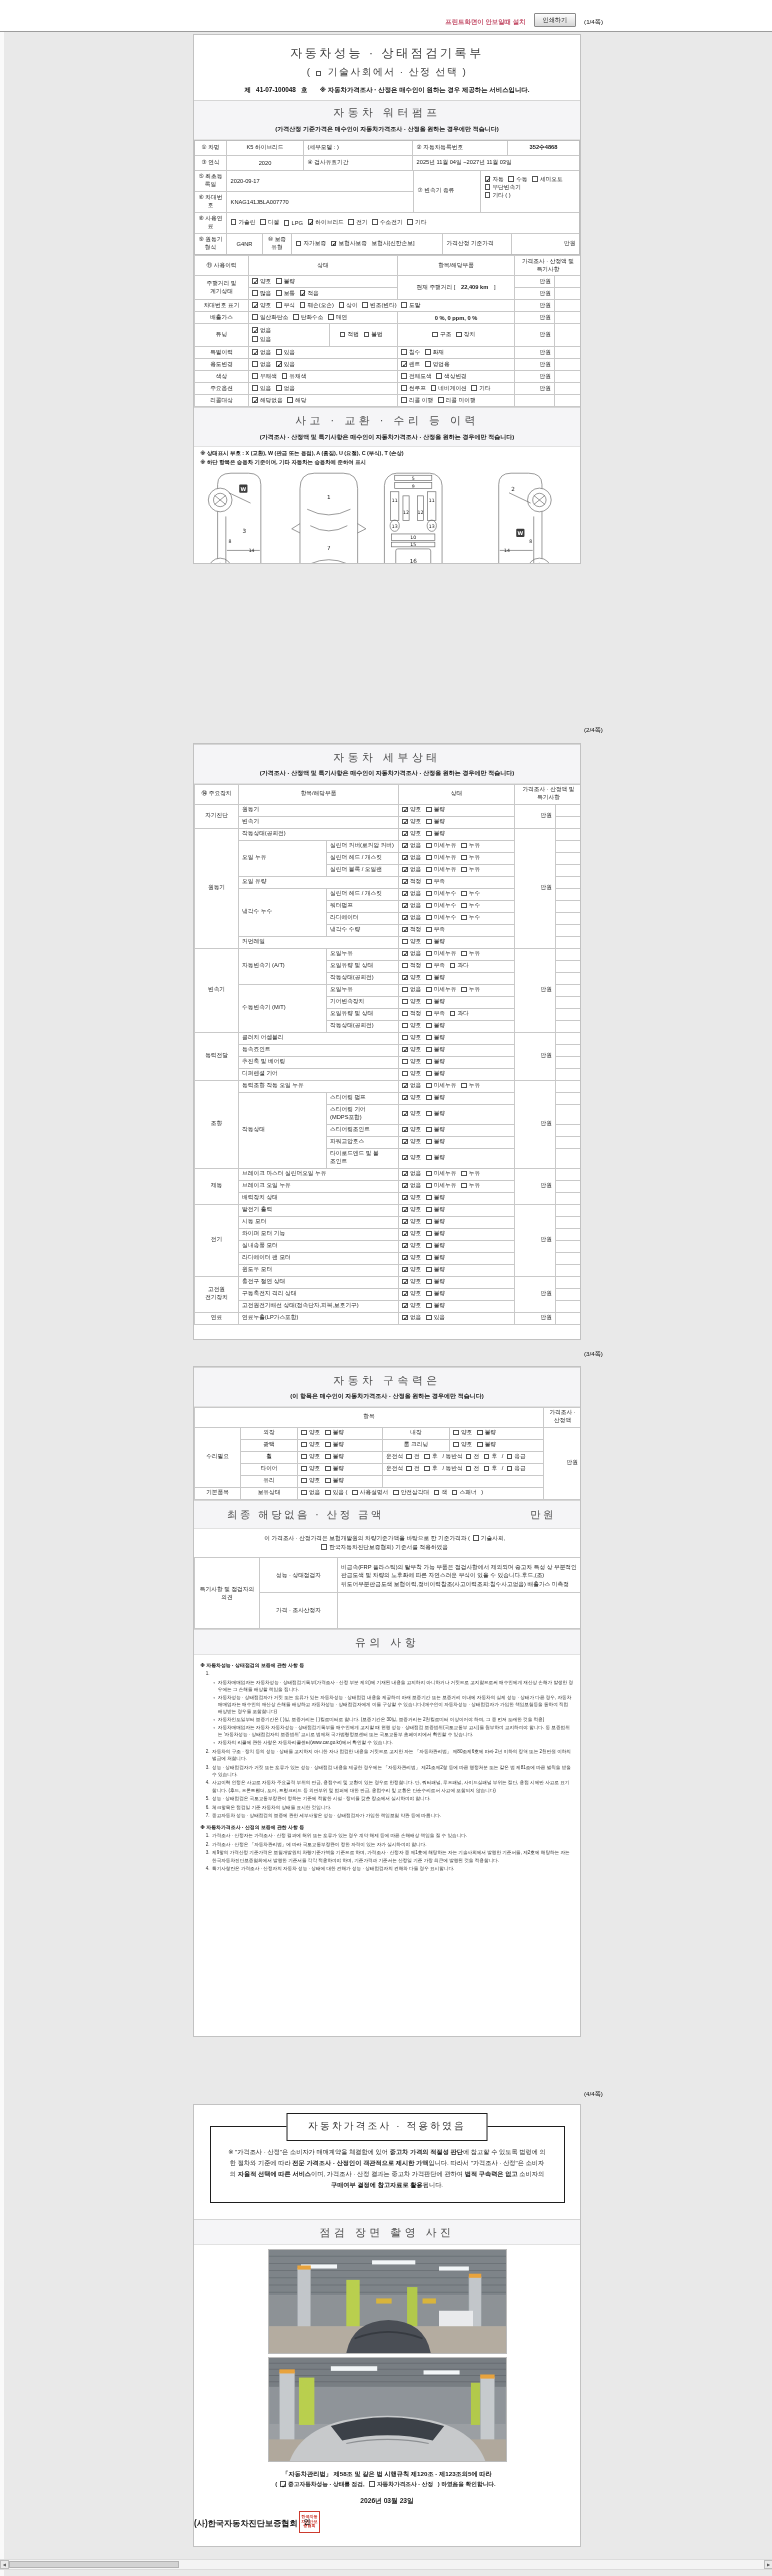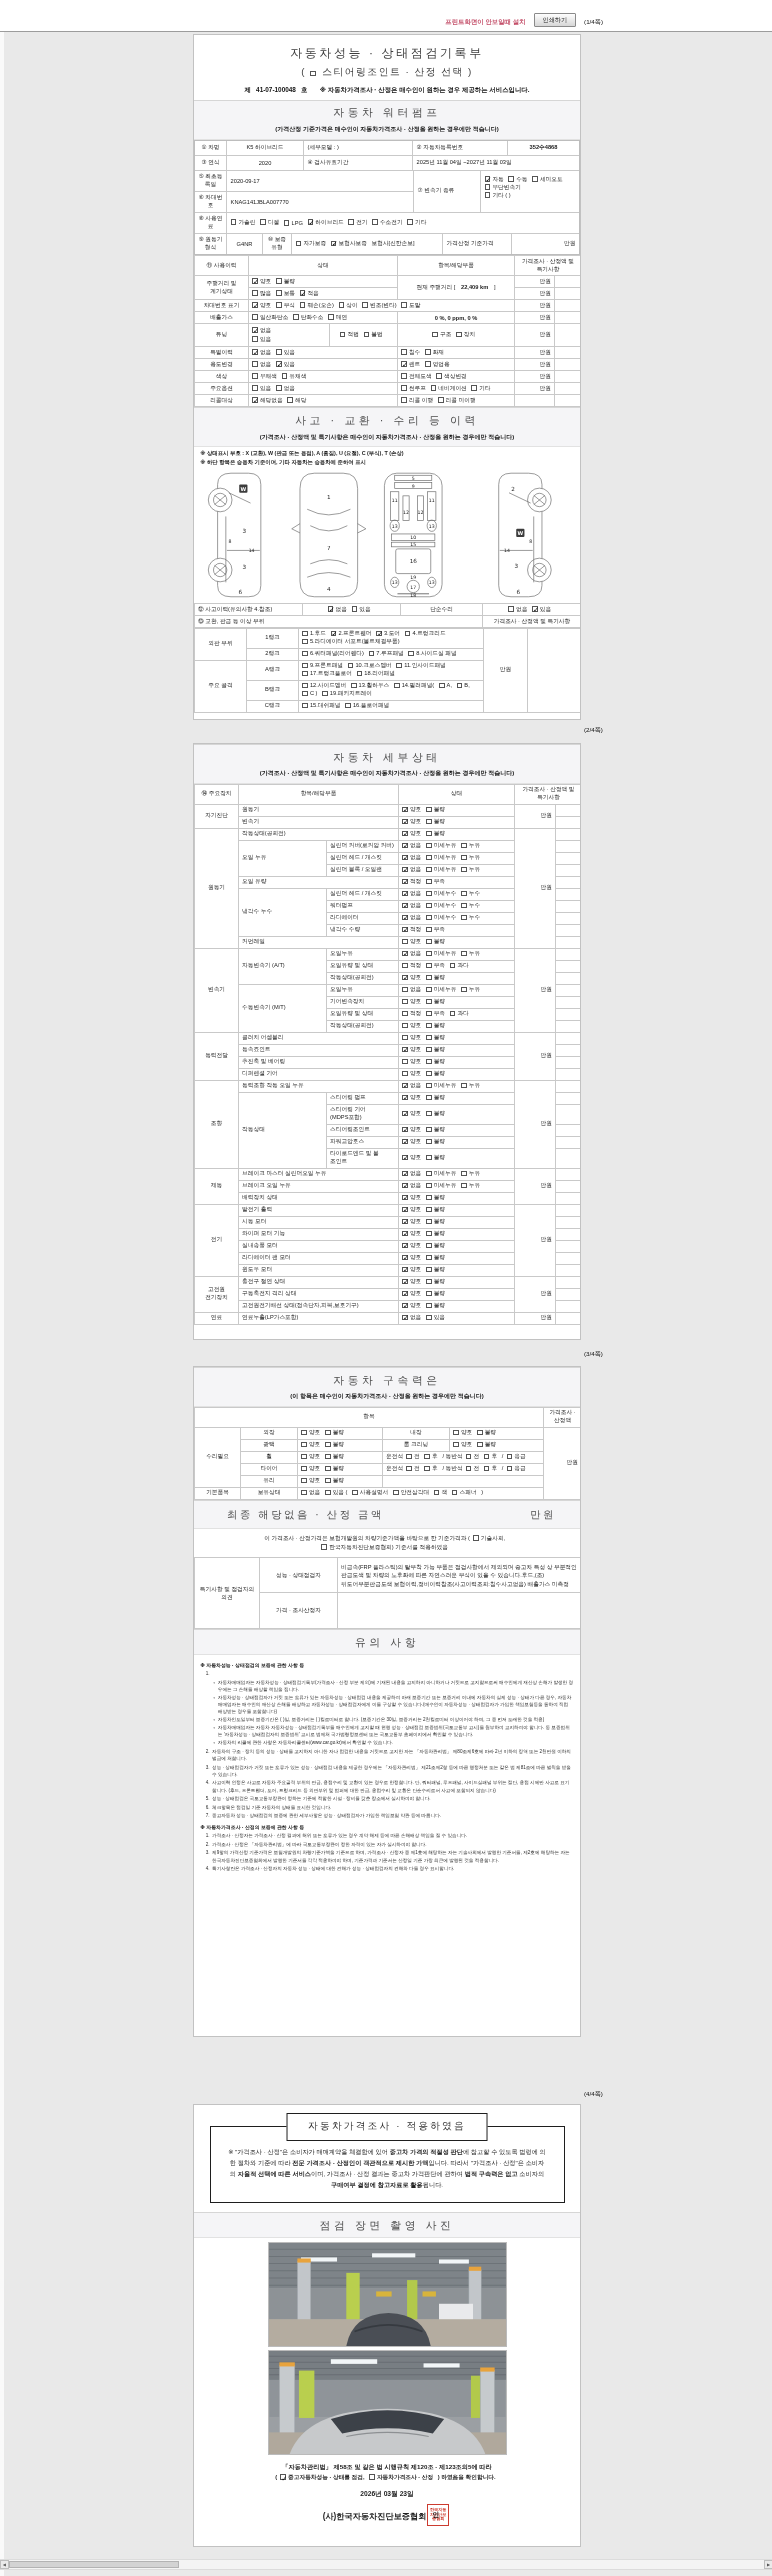--- a/index.html
+++ b/index.html
@@ -8,21 +8,21 @@
   .lstrip{position:absolute;left:0;top:0;width:3.6px;height:100%;background:#fafafa}
   
   .chrome{position:absolute;top:0;left:0;right:0;height:32px;background:#fff;border-bottom:0.5px solid #9c9c9c;
     display:flex;align-items:flex-end;justify-content:flex-end;gap:8.2px;padding:0 170px 3.6px 0;box-sizing:border-box}
   .install{color:#c4506a;font-weight:bold;font-size:6.4px}
   .btn{font-size:6.2px;color:#222;background:linear-gradient(#fefefe,#d7d7d7);border:0.5px solid #8a8a8a;padding:1.5px 7.7px;border-radius:1px;cursor:pointer}
   .marker{font-size:6.2px;color:#111}
   .marker.abs{position:absolute;left:584px}
   
   .page{position:absolute;left:193px;width:388px;background:#fff;border:0.5px solid #c2c2c2;box-sizing:border-box;overflow:hidden}
-  #page1{top:34px;height:686px}
+  #page1{top:34px;height:530px}
   #page2{top:743px;height:597px}
   #page3{top:1366px;height:671px}
   #page4{top:2104px;height:443px}
   .doctitle{text-align:center;font-size:12px;letter-spacing:2.6px;color:#3d3d3d;margin-top:10.3px}
   .docsub{text-align:center;font-size:9.8px;letter-spacing:1.5px;color:#3d3d3d;margin-top:4.1px}
   .docno{display:flex;justify-content:center;gap:5.2px;font-size:6.4px;font-weight:bold;color:#111;margin:6.2px 0 5.2px}
   .band{background:#f5f5f7;border-top:0.5px solid #d6d6d6;border-bottom:0.5px solid #e2e2e2;text-align:center;padding:5.7px 2.1px 4.6px}
   .bt{font-size:10.8px;color:#4d4d4d;letter-spacing:3.6px}
   .bn{font-size:6px;font-weight:bold;color:#161616;margin-top:4.6px}
   
@@ -68,21 +68,21 @@
   .nbul{margin-right:2.6px;flex:none}
   
   .whatbox{margin:20.6px 15.5px 0;border:1px solid #1e1e1e;position:relative;padding:20.6px 17.5px 11.3px;text-align:center}
   .whattitle{position:absolute;top:-13.4px;left:50%;transform:translateX(-50%);background:#fff;border:1px solid #1e1e1e;
     padding:6.2px 20.6px;font-size:9.8px;letter-spacing:2.1px;color:#333;white-space:nowrap}
   .whattext{font-size:6.2px;line-height:1.75;color:#222;text-align:center}
   .whattext .b{font-weight:bold}
   .photo{display:block;margin:3.6px auto;border:0.5px solid #bbb}
   .lawline{text-align:center;font-size:6.2px;font-weight:bold;color:#161616;line-height:1.7}
   .dateline{text-align:center;font-size:6.7px;font-weight:bold;margin-top:7.2px}
-  .orgline{display:flex;justify-content:center;align-items:center;font-size:8.2px;font-weight:bold;margin:5.2px 0 6.2px}
+  .orgline{display:flex;justify-content:flex-start;align-items:center;font-size:8.2px;font-weight:bold;margin:5.2px 0 6.2px}
   .sealwrap{position:relative;width:27px;height:24px;margin-left:-2.1px;flex:none}
   .seal-sq{position:absolute;left:3.1px;top:0;width:21.6px;height:21.6px;border:1.5px solid #cc3b2f;box-sizing:border-box;color:#cc3b2f;
     font-size:4.1px;font-weight:bold;line-height:1.15;overflow:hidden;text-align:center;display:flex;align-items:center;justify-content:center}
   .seal-sq span{display:block;width:18.5px;word-break:break-all}
   .inover{position:absolute;left:8.2px;top:7.2px;font-size:6.7px;font-weight:bold;color:#111}
   
   .hscroll{position:absolute;left:0;right:0;bottom:6.2px;height:8.8px;background:#f4f4f4;border-top:0.5px solid #dcdcdc;border-bottom:0.5px solid #dcdcdc}
   .harrow{position:absolute;top:0;width:8.8px;height:8.8px;background:#eaeaea;border:0.5px solid #bdbdbd;box-sizing:border-box;
     font-size:4.1px;color:#555;display:flex;align-items:center;justify-content:center;cursor:pointer}
   .hthumb{position:absolute;left:9.3px;top:0.5px;height:7.2px;width:170px;background:#d3d3d3;border:0.5px solid #b3b3b3;box-sizing:border-box}
@@ -103,21 +103,21 @@
   </div>
   <span class="marker abs" style="top:726px">(2/4쪽)</span>
   <span class="marker abs" style="top:1350px">(3/4쪽)</span>
   <span class="marker abs" style="top:2090px">(4/4쪽)</span>
 
   <div class="page" id="page1">
     <div class="doctitle">자동차성능 · 상태점검기록부</div>
     <div class="docsub">
       <span>(</span>
       <span class="cb"></span>
-      <span>스티어링조인트 · 산정 선택</span>
+      <span>기술사회에서 · 산정 선택</span>
       <span>)</span>
     </div>
     <div class="docno">
       <span>제</span>
       <span>41-07-100048</span>
       <span>호</span>
       <span style="margin-left:7.2px">※ 자동차가격조사 · 산정은 매수인이 원하는 경우 제공하는 서비스입니다.</span>
     </div>
 
     <div class="band">
@@ -853,21 +853,21 @@
         </div>
     </div>
   </div>
 
   <div class="page" id="page4">
     <div class="whatbox">
       <div class="whattitle">자동차가격조사 · 적용하였음</div>
       <div class="whattext" id="box-runs"><span>※ "가격조사 · 산정"은 소비자가 매매계약을 체결함에 있어 </span><span class="b">중고차 가격의 적절성 판단</span><span>에 참고할 수 있도록 법령에 의한 절차와 기준에 따라 </span><span class="b">전문 가격조사 · 산정인이 객관적으로 제시한 가액</span><span>입니다. 따라서 "가격조사 · 산정"은 소비자의 </span><span class="b">자율적 선택에 따른 서비스</span><span>이며, 가격조사 · 산정 결과는 중고차 가격판단에 관하여 </span><span class="b">법적 구속력은 없고</span><span> 소비자의 </span><span class="b">구매여부 결정에 참고자료로 활용</span><span>됩니다.</span></div>
     </div>
 
-    <div class="band" style="margin-top:9px">
+    <div class="band" style="margin-top:16px">
       <div class="bt">점검 장면 촬영 사진</div>
     </div>
 
     <svg class="photo" width="237" height="103" viewBox="0 0 460 200">
       <rect width="460" height="200" fill="#9aa0a5"></rect>
       <rect width="460" height="88" fill="#7e8489"></rect>
       <g stroke="#6d7378" stroke-width="2">
         <line x1="0" y1="12" x2="460" y2="12"></line>
           <line x1="0" y1="26" x2="460" y2="26"></line>
         <line x1="0" y1="40" x2="460" y2="40"></line>

